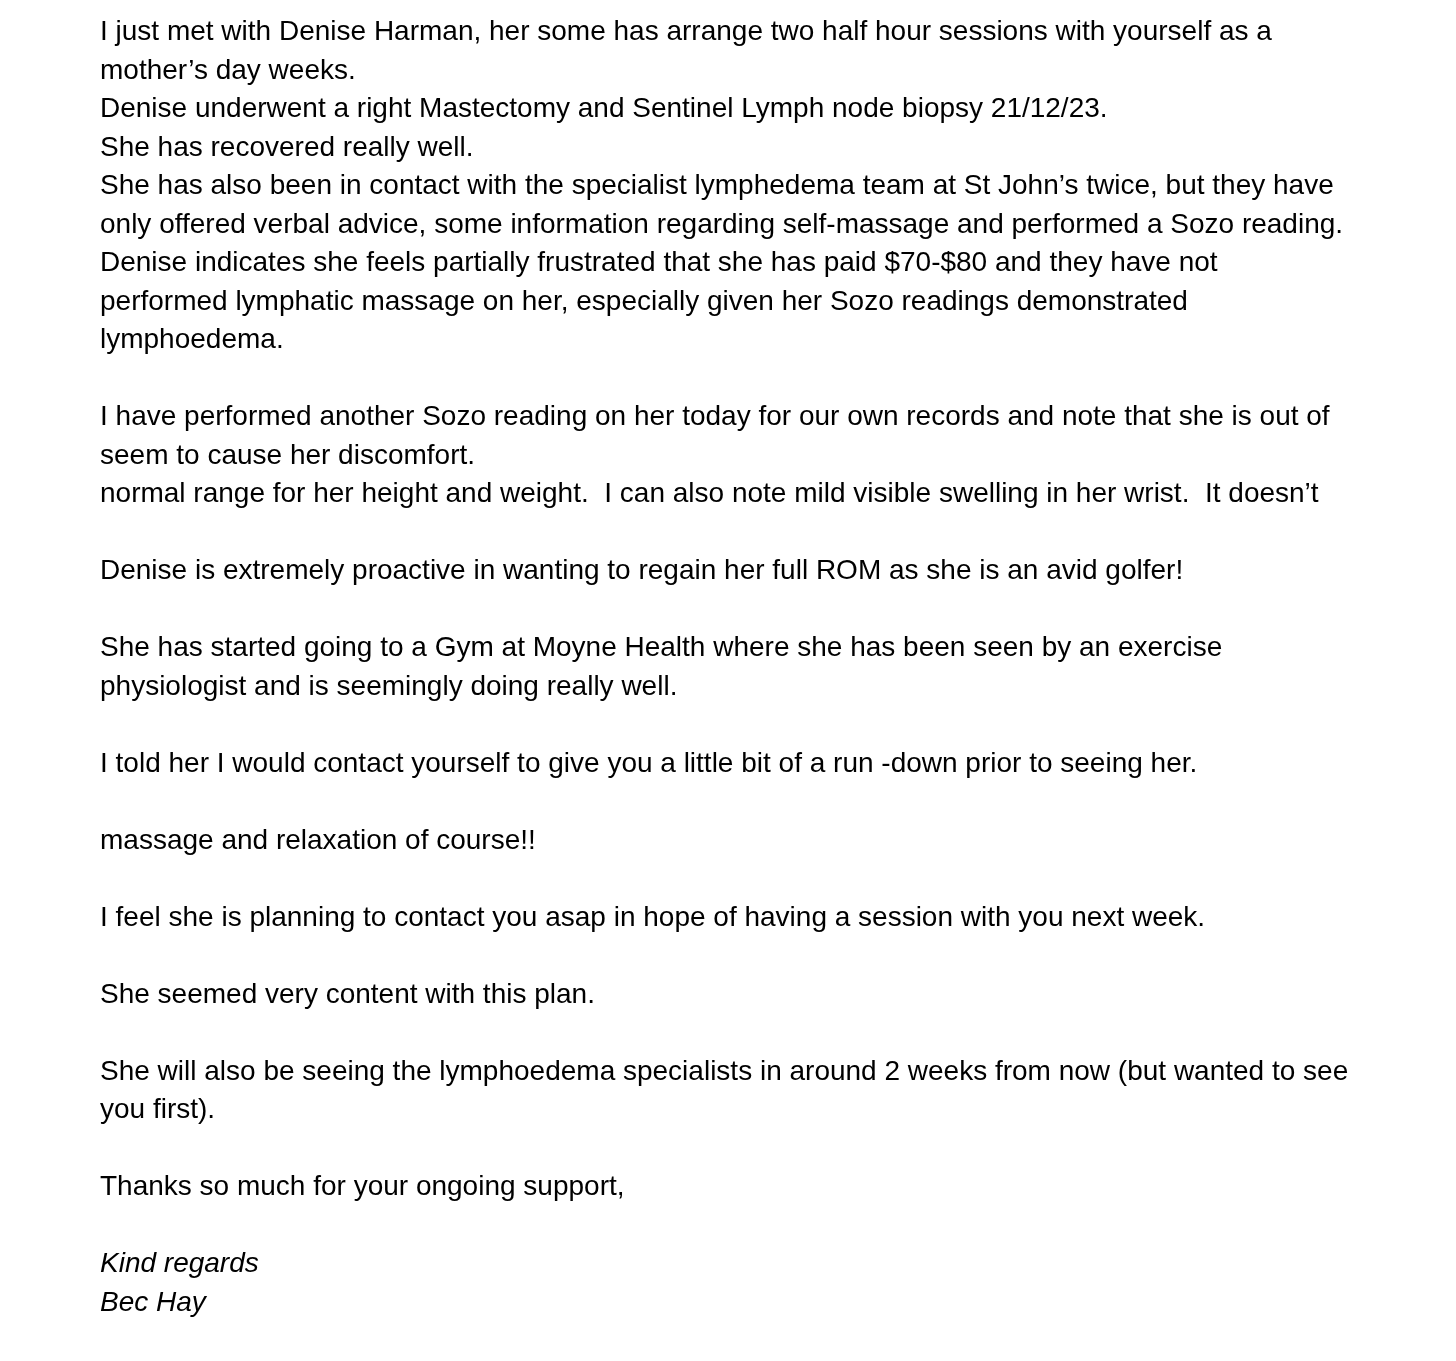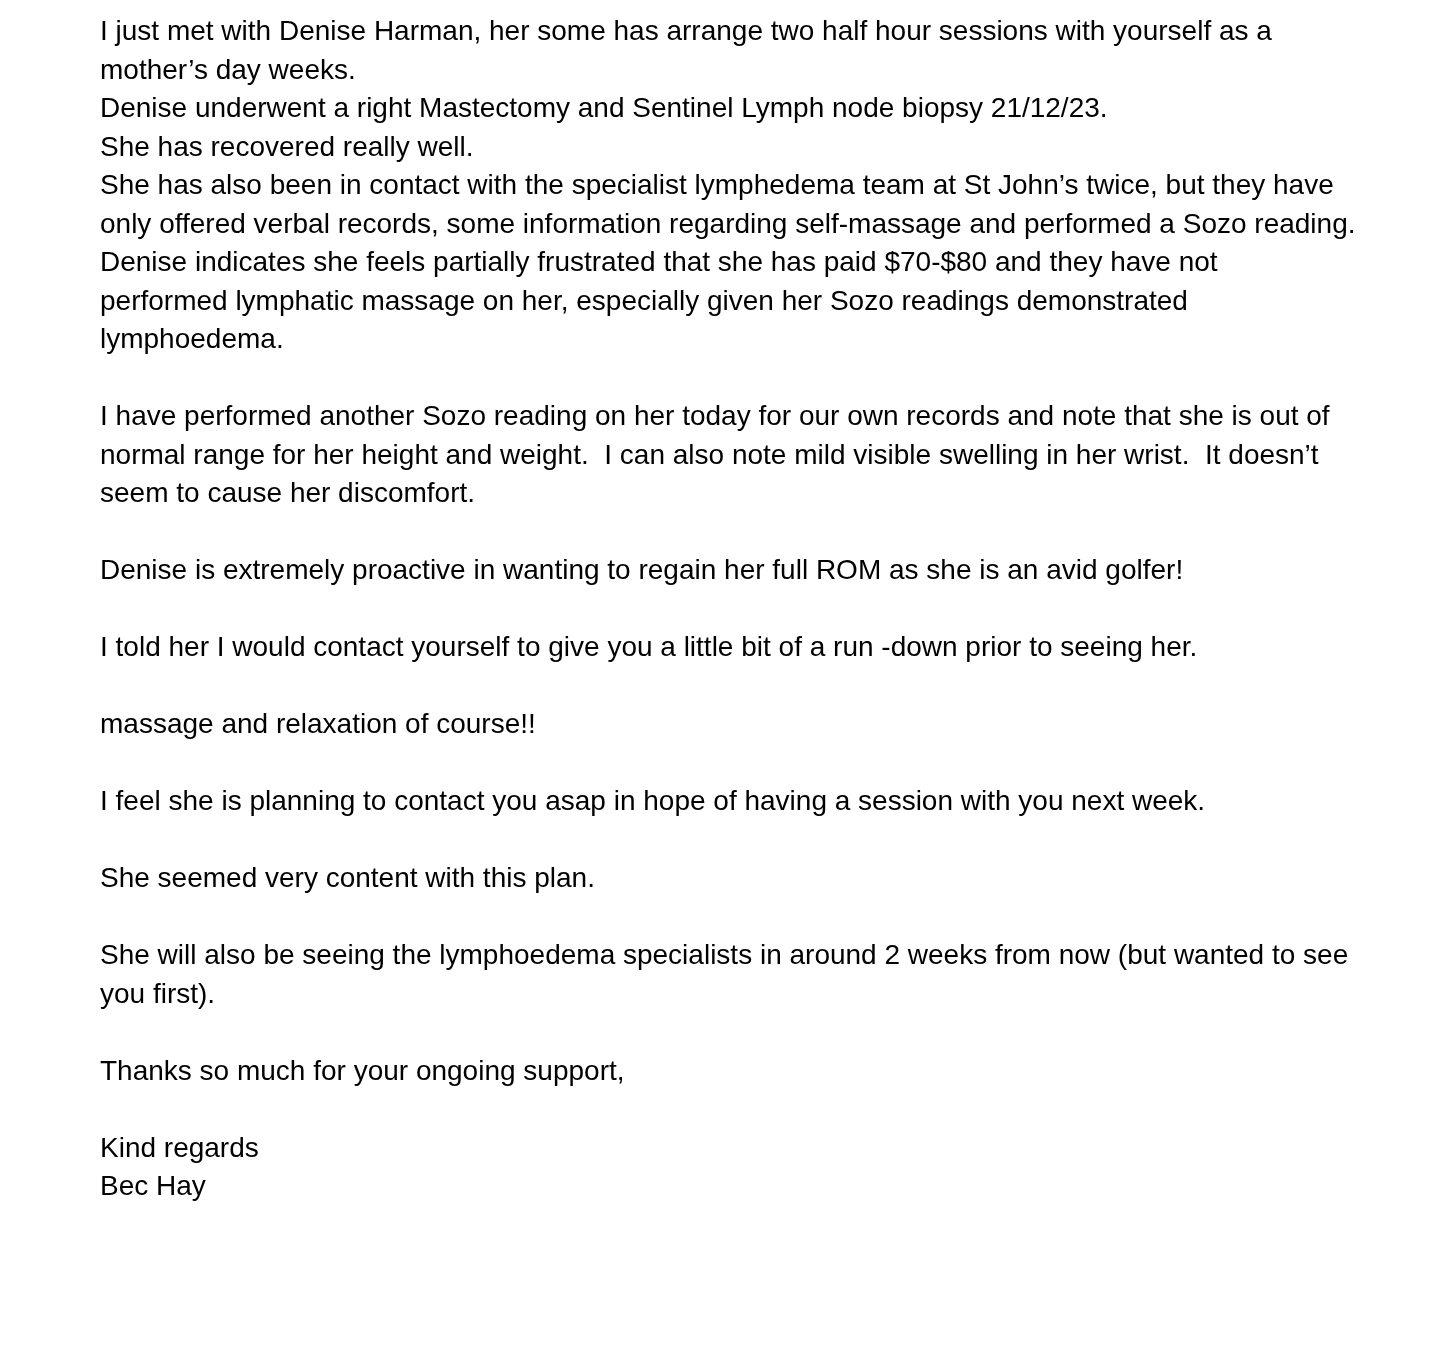--- a/index.html
+++ b/index.html
@@ -18,49 +18,54 @@
     font-family: "Liberation Sans", "DejaVu Sans", sans-serif;
     font-size: 28px;
     line-height: 38.5px;
     color: #000000;
   }
   .paragraph {
     margin: 0 0 38.5px 0;
   }
   .paragraph:last-child {
     margin-bottom: 0;
+    font-style: italic;
   }
   .text-line {
     white-space: pre;
     min-height: 38.5px;
   }
 </style>
 </head>
 <body>
 
 <div class="page">
   <div id="doc-body">
       <div class="paragraph">
         <div class="text-line">I just met with Denise Harman, her some has arrange two half hour sessions with yourself as a</div>
         <div class="text-line">mother’s day weeks.</div>
         <div class="text-line">Denise underwent a right Mastectomy and Sentinel Lymph node biopsy 21/12/23.</div>
         <div class="text-line">She has recovered really well.</div>
         <div class="text-line">She has also been in contact with the specialist lymphedema team at St John’s twice, but they have</div>
-        <div class="text-line">only offered verbal records, some information regarding self-massage and performed a Sozo reading.</div>
+        <div class="text-line">only offered verbal advice, some information regarding self-massage and performed a Sozo reading.</div>
         <div class="text-line">Denise indicates she feels partially frustrated that she has paid $70-$80 and they have not</div>
         <div class="text-line">performed lymphatic massage on her, especially given her Sozo readings demonstrated</div>
         <div class="text-line">lymphoedema.</div>
       </div>
       <div class="paragraph">
         <div class="text-line">I have performed another Sozo reading on her today for our own records and note that she is out of</div>
+        <div class="text-line">seem to cause her discomfort.</div>
         <div class="text-line">normal range for her height and weight.  I can also note mild visible swelling in her wrist.  It doesn’t</div>
-        <div class="text-line">seem to cause her discomfort.</div>
       </div>
       <div class="paragraph">
         <div class="text-line">Denise is extremely proactive in wanting to regain her full ROM as she is an avid golfer!</div>
+      </div>
+      <div class="paragraph">
+        <div class="text-line">She has started going to a Gym at Moyne Health where she has been seen by an exercise</div>
+        <div class="text-line">physiologist and is seemingly doing really well.</div>
       </div>
       <div class="paragraph">
         <div class="text-line">I told her I would contact yourself to give you a little bit of a run -down prior to seeing her.</div>
       </div>
       <div class="paragraph">
         <div class="text-line">massage and relaxation of course!!</div>
       </div>
       <div class="paragraph">
         <div class="text-line">I feel she is planning to contact you asap in hope of having a session with you next week.</div>
       </div>

